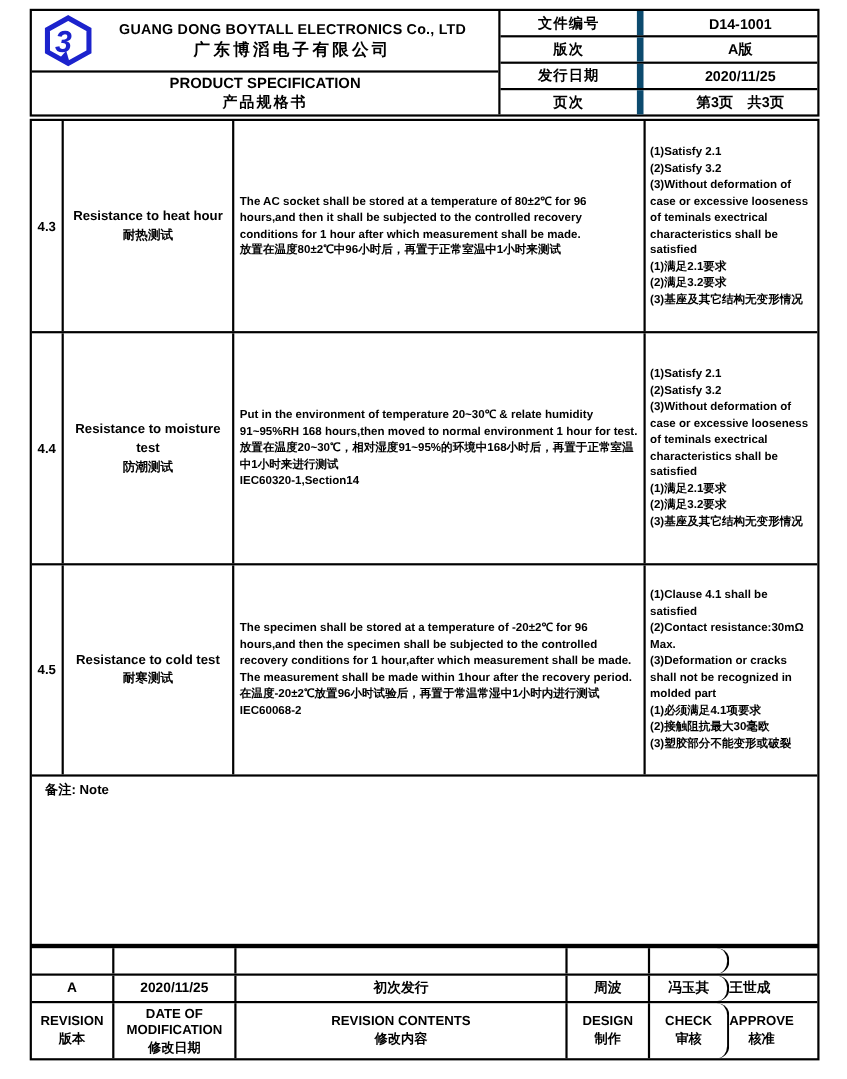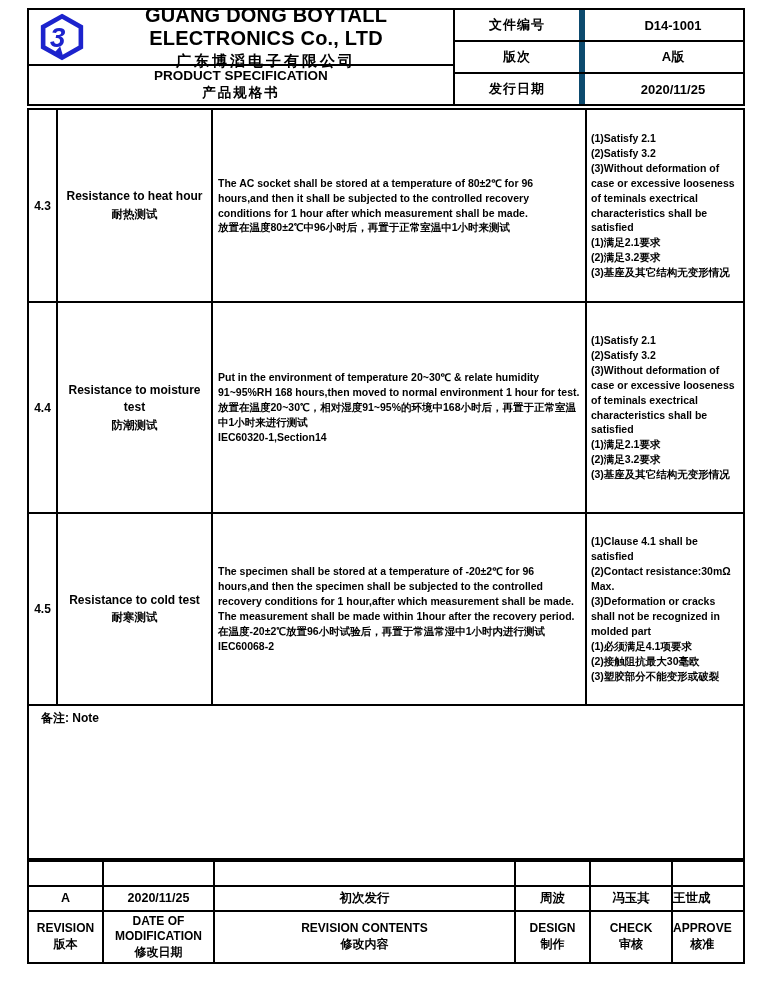--- a/index.html
+++ b/index.html
@@ -16,21 +16,21 @@
   
   .header {
     display: flex;
     height: 98px;
     border: 2px solid #000;
   }
   .header-left { width: 426px; border-right: 2px solid #000; display: flex; flex-direction: column; }
   .company-row { height: 56px; border-bottom: 2px solid #000; display: flex; align-items: center; padding: 2px 6px; }
   .logo { width: 46px; height: 48px; flex: 0 0 auto; margin-left: 4px; }
   .company-names { flex: 1; text-align: center; }
-  .company-en { font-size: 20px; letter-spacing: 0.2px; }
+  .company-en { font-size: 13px; letter-spacing: 0.2px; }
   .company-cn { font-size: 15px; letter-spacing: 3px; margin-top: 2px; }
   .title-row { flex: 1; display: flex; flex-direction: column; justify-content: center; text-align: center; }
   .title-en { font-size: 13.5px; }
   .title-cn { font-size: 13.5px; letter-spacing: 2px; margin-top: 1px; }
   .header-right { flex: 1; display: flex; flex-direction: column; }
   .hr-row { flex: 1; display: flex; border-bottom: 2px solid #000; }
   .hr-row:last-child { border-bottom: none; }
   .hr-label { width: 130px; border-right: 6px solid #0c4a6e; display: flex; align-items: center; justify-content: center; font-size: 13px; letter-spacing: 1px; }
   .hr-value { flex: 1; display: flex; align-items: center; justify-content: center; font-size: 13px; padding-left: 18px; }
   
@@ -47,21 +47,21 @@
   .row-44 { height: 211px; }
   .row-45 { height: 192px; }
   .note-row { height: 152px; padding: 4px 12px; font-size: 12px; }
   
   .revision { border: 2px solid #000; display: flex; flex-direction: column; height: 104px; }
   .rev-row { display: flex; border-bottom: 2px solid #000; }
   .rev-row:last-child { border-bottom: none; flex: 1; }
   .rev-cell { border-right: 2px solid #000; display: flex; flex-direction: column; align-items: center; justify-content: center; text-align: center; font-size: 12.5px; line-height: 1.25; }
   .rev-cell:last-child { border-right: none; }
   .w-rev { width: 75px; } .w-date { width: 111px; } .w-cont { width: 301px; }
-  .w-des { width: 75px; } .w-chk { width: 82px; }
+  .w-des { width: 75px; } .w-chk { width: 72px; border-radius: 11px; }
   .rev-empty { height: 25px; }
   .rev-data { height: 25px; }
   .rev-head .rev-cell { font-size: 12px; line-height: 1.3; }
 </style>
 </head>
 <body>
 
 <div class="page">
 
   <div class="header">
@@ -87,20 +87,24 @@
         <div class="hr-label">文件编号</div>
         <div class="hr-value">D14-1001</div>
       </div>
       <div class="hr-row">
         <div class="hr-label">版次</div>
         <div class="hr-value">A版</div>
       </div>
       <div class="hr-row">
         <div class="hr-label">发行日期</div>
         <div class="hr-value">2020/11/25</div>
+      </div>
+      <div class="hr-row">
+        <div class="hr-label">页次</div>
+        <div class="hr-value">第3页　共3页</div>
       </div>
     </div>
   </div>
 
   <div class="main-table">
 
     <div class="m-row row-43">
       <div class="c-no">4.3</div>
       <div class="c-name">
         <div>Resistance to heat hour</div>

